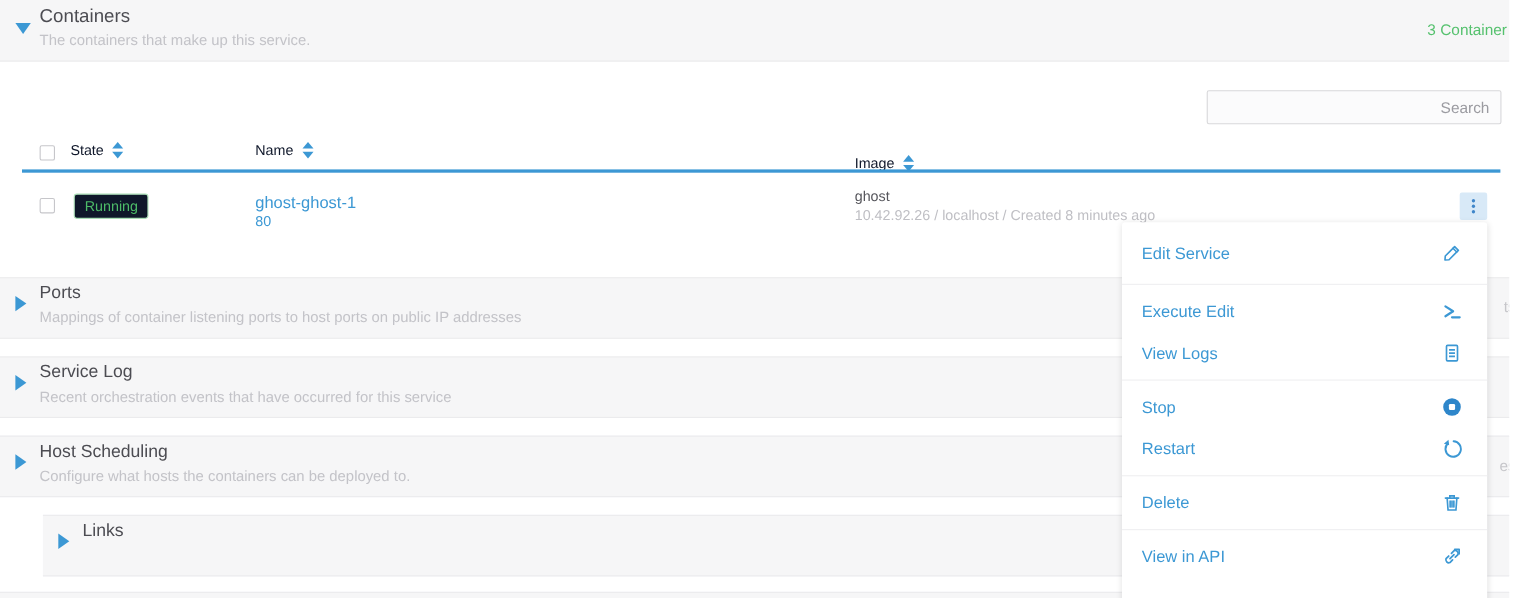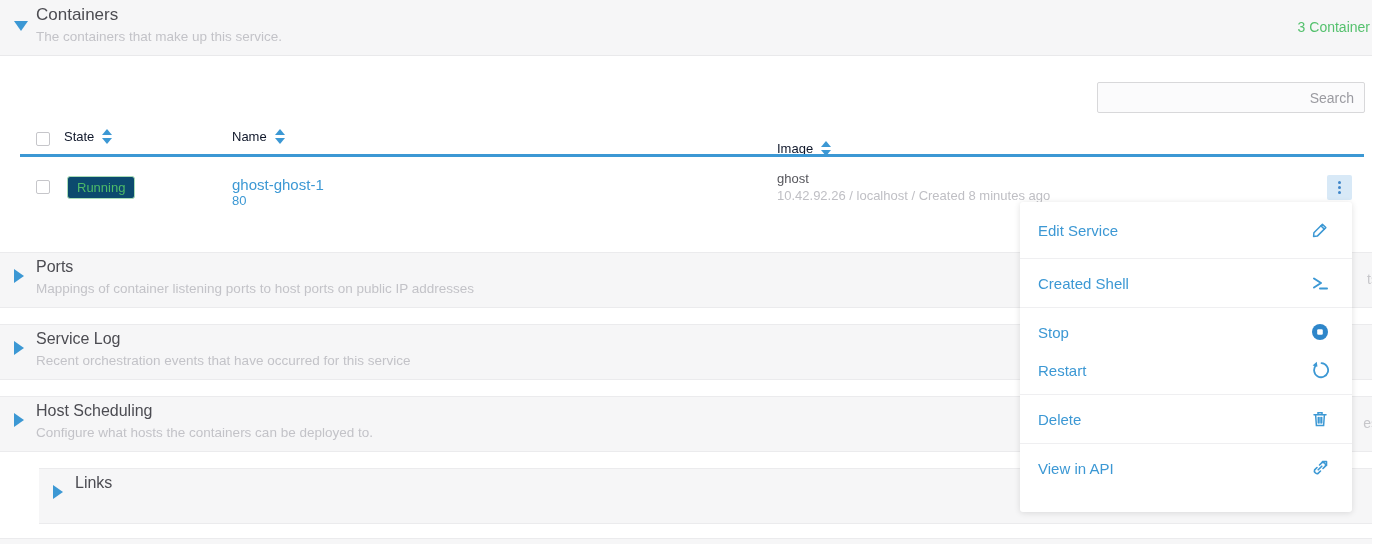--- a/index.html
+++ b/index.html
@@ -27,21 +27,21 @@
   .checkbox { position:absolute; width:14px; height:14px; border:1px solid #c6c6ca;
     border-radius:2px; background:#fff; cursor:pointer; }
   .th { position:absolute; top:129px; font-size:13px; color:#0f172a; cursor:pointer;
     display:flex; align-items:center; gap:8px; }
   .sort { display:inline-flex; flex-direction:column; gap:3px; }
   .sort .up { width:0; height:0; border-left:5px solid transparent; border-right:5px solid transparent; border-bottom:6px solid #3c98d4; }
   .sort .dn { width:0; height:0; border-left:5px solid transparent; border-right:5px solid transparent; border-top:6px solid #3c98d4; }
   .thead-rule { position:absolute; left:20px; top:154px; width:1344px; height:3px; background:#3c98d4; }
 
   .badge { position:absolute; left:67px; top:176px; font-size:13px; color:#4dbb68;
-    background:#0c4a6e; border:1px solid #a9ddb6; border-radius:3px; padding:3px 9px; }
+    background:#0f172a; border:1px solid #a9ddb6; border-radius:3px; padding:3px 9px; }
   .row-name { position:absolute; left:232px; top:176px; font-size:15px; color:#3c98d4; cursor:pointer; text-decoration:none; }
   .row-port { position:absolute; left:232px; top:193px; font-size:13px; color:#3c98d4; }
   .row-image { position:absolute; left:777px; top:171px; font-size:13px; color:#56565c; }
   .row-image-details { position:absolute; left:777px; top:188px; font-size:13px; color:#bfbfc4; }
   .kebab-btn { position:absolute; left:1327px; top:175px; width:25px; height:25px;
     background:#d8e9f7; border:none; border-radius:2px; cursor:pointer;
     display:flex; flex-direction:column; align-items:center; justify-content:center; gap:2px; }
   .kebab-btn i { width:3px; height:3px; border-radius:50%; background:#3f86c9; }
 
   
@@ -159,26 +159,39 @@
                 <path d="M11.4 3.2 L14.8 6.6 L6.3 15.1 L2.6 15.4 L2.9 11.7 Z"></path>
                 <path d="M9.9 4.7 L13.3 8.1"></path>
               </g>
             </svg>
         </span>
       </div>
     </div>
     <div class="menu-divider"></div>
     <div class="menu-group">
       <div class="menu-item">
-        <span class="menu-label">Created Shell</span>
+        <span class="menu-label">Execute Edit</span>
         <span class="menu-icon">
           <svg width="18" height="18" viewBox="0 0 18 18">
               <g fill="none" stroke="#3c98d4" stroke-width="2" stroke-linecap="round" stroke-linejoin="round">
                 <polyline points="3,4.5 10,9 3,13.5"></polyline>
                 <line x1="9" y1="14.5" x2="16" y2="14.5"></line>
+              </g>
+            </svg>
+        </span>
+      </div>
+      <div class="menu-item">
+        <span class="menu-label">View Logs</span>
+        <span class="menu-icon">
+          <svg width="18" height="18" viewBox="0 0 18 18">
+              <g fill="none" stroke="#3c98d4" stroke-width="1.5">
+                <rect x="4" y="2" width="10" height="14" rx="1"></rect>
+                <line x1="6.3" y1="6" x2="11.7" y2="6"></line>
+                <line x1="6.3" y1="9" x2="11.7" y2="9"></line>
+                <line x1="6.3" y1="12" x2="11.7" y2="12"></line>
               </g>
             </svg>
         </span>
       </div>
     </div>
     <div class="menu-divider"></div>
     <div class="menu-group">
       <div class="menu-item">
         <span class="menu-label">Stop</span>
         <span class="menu-icon">

